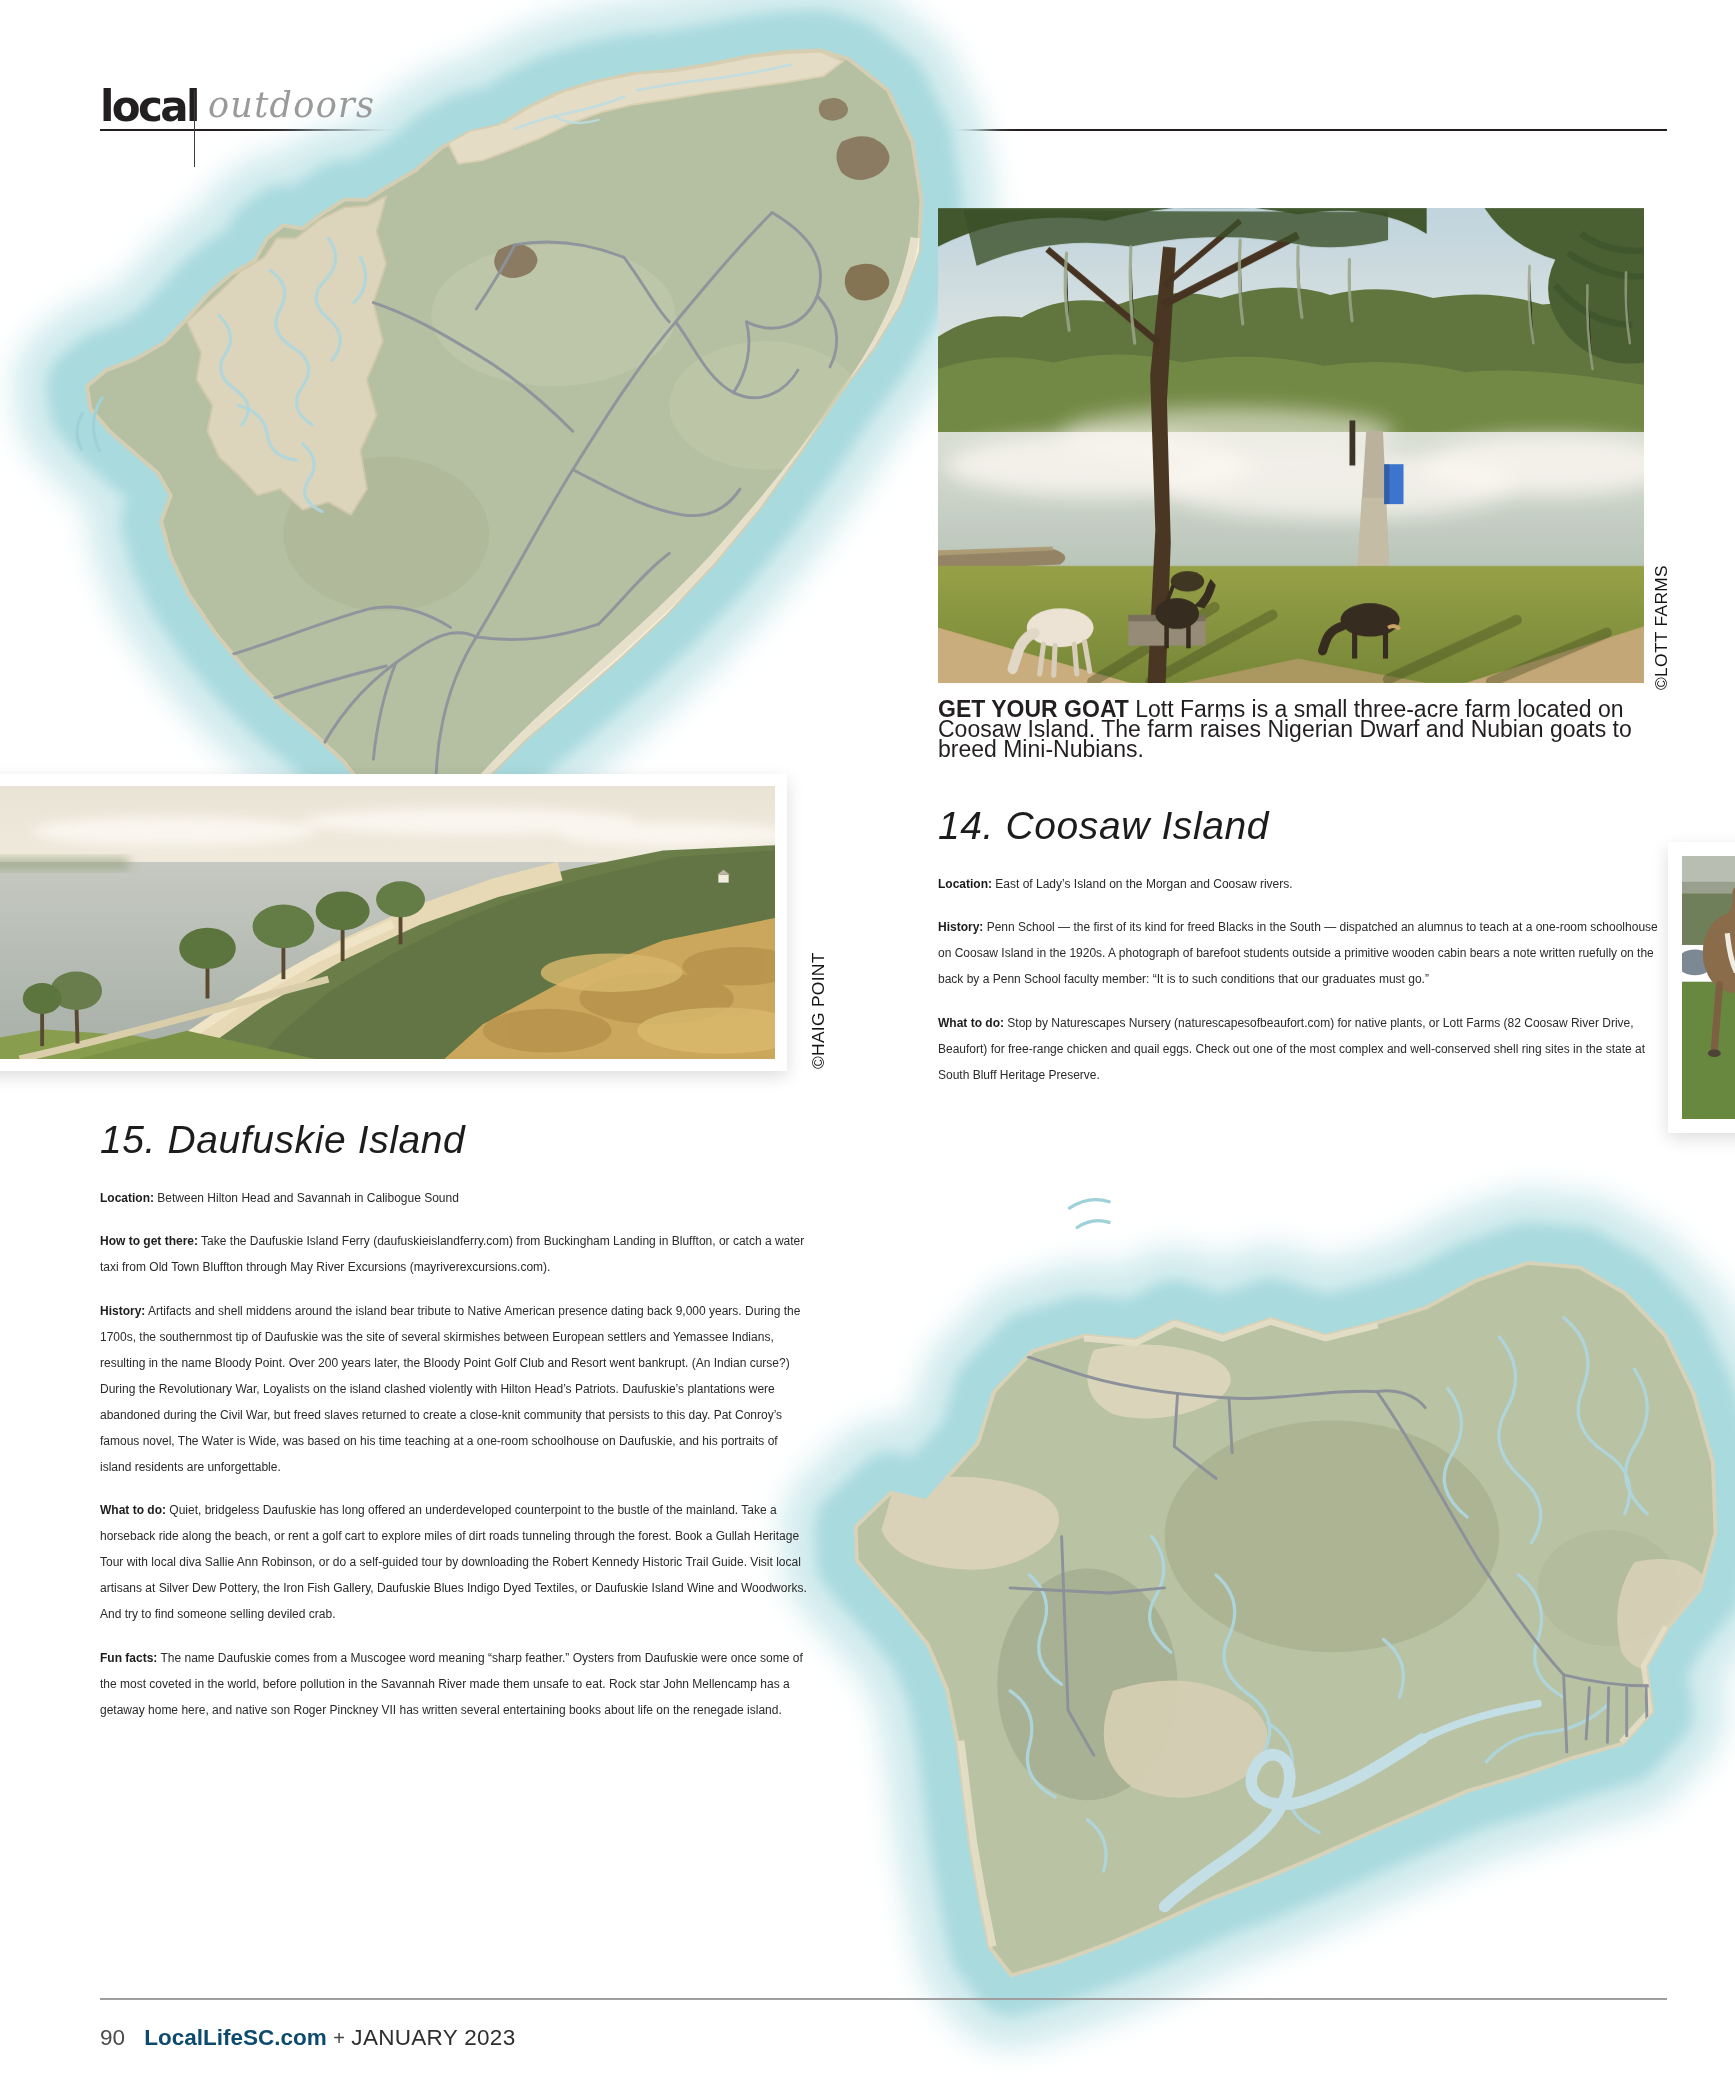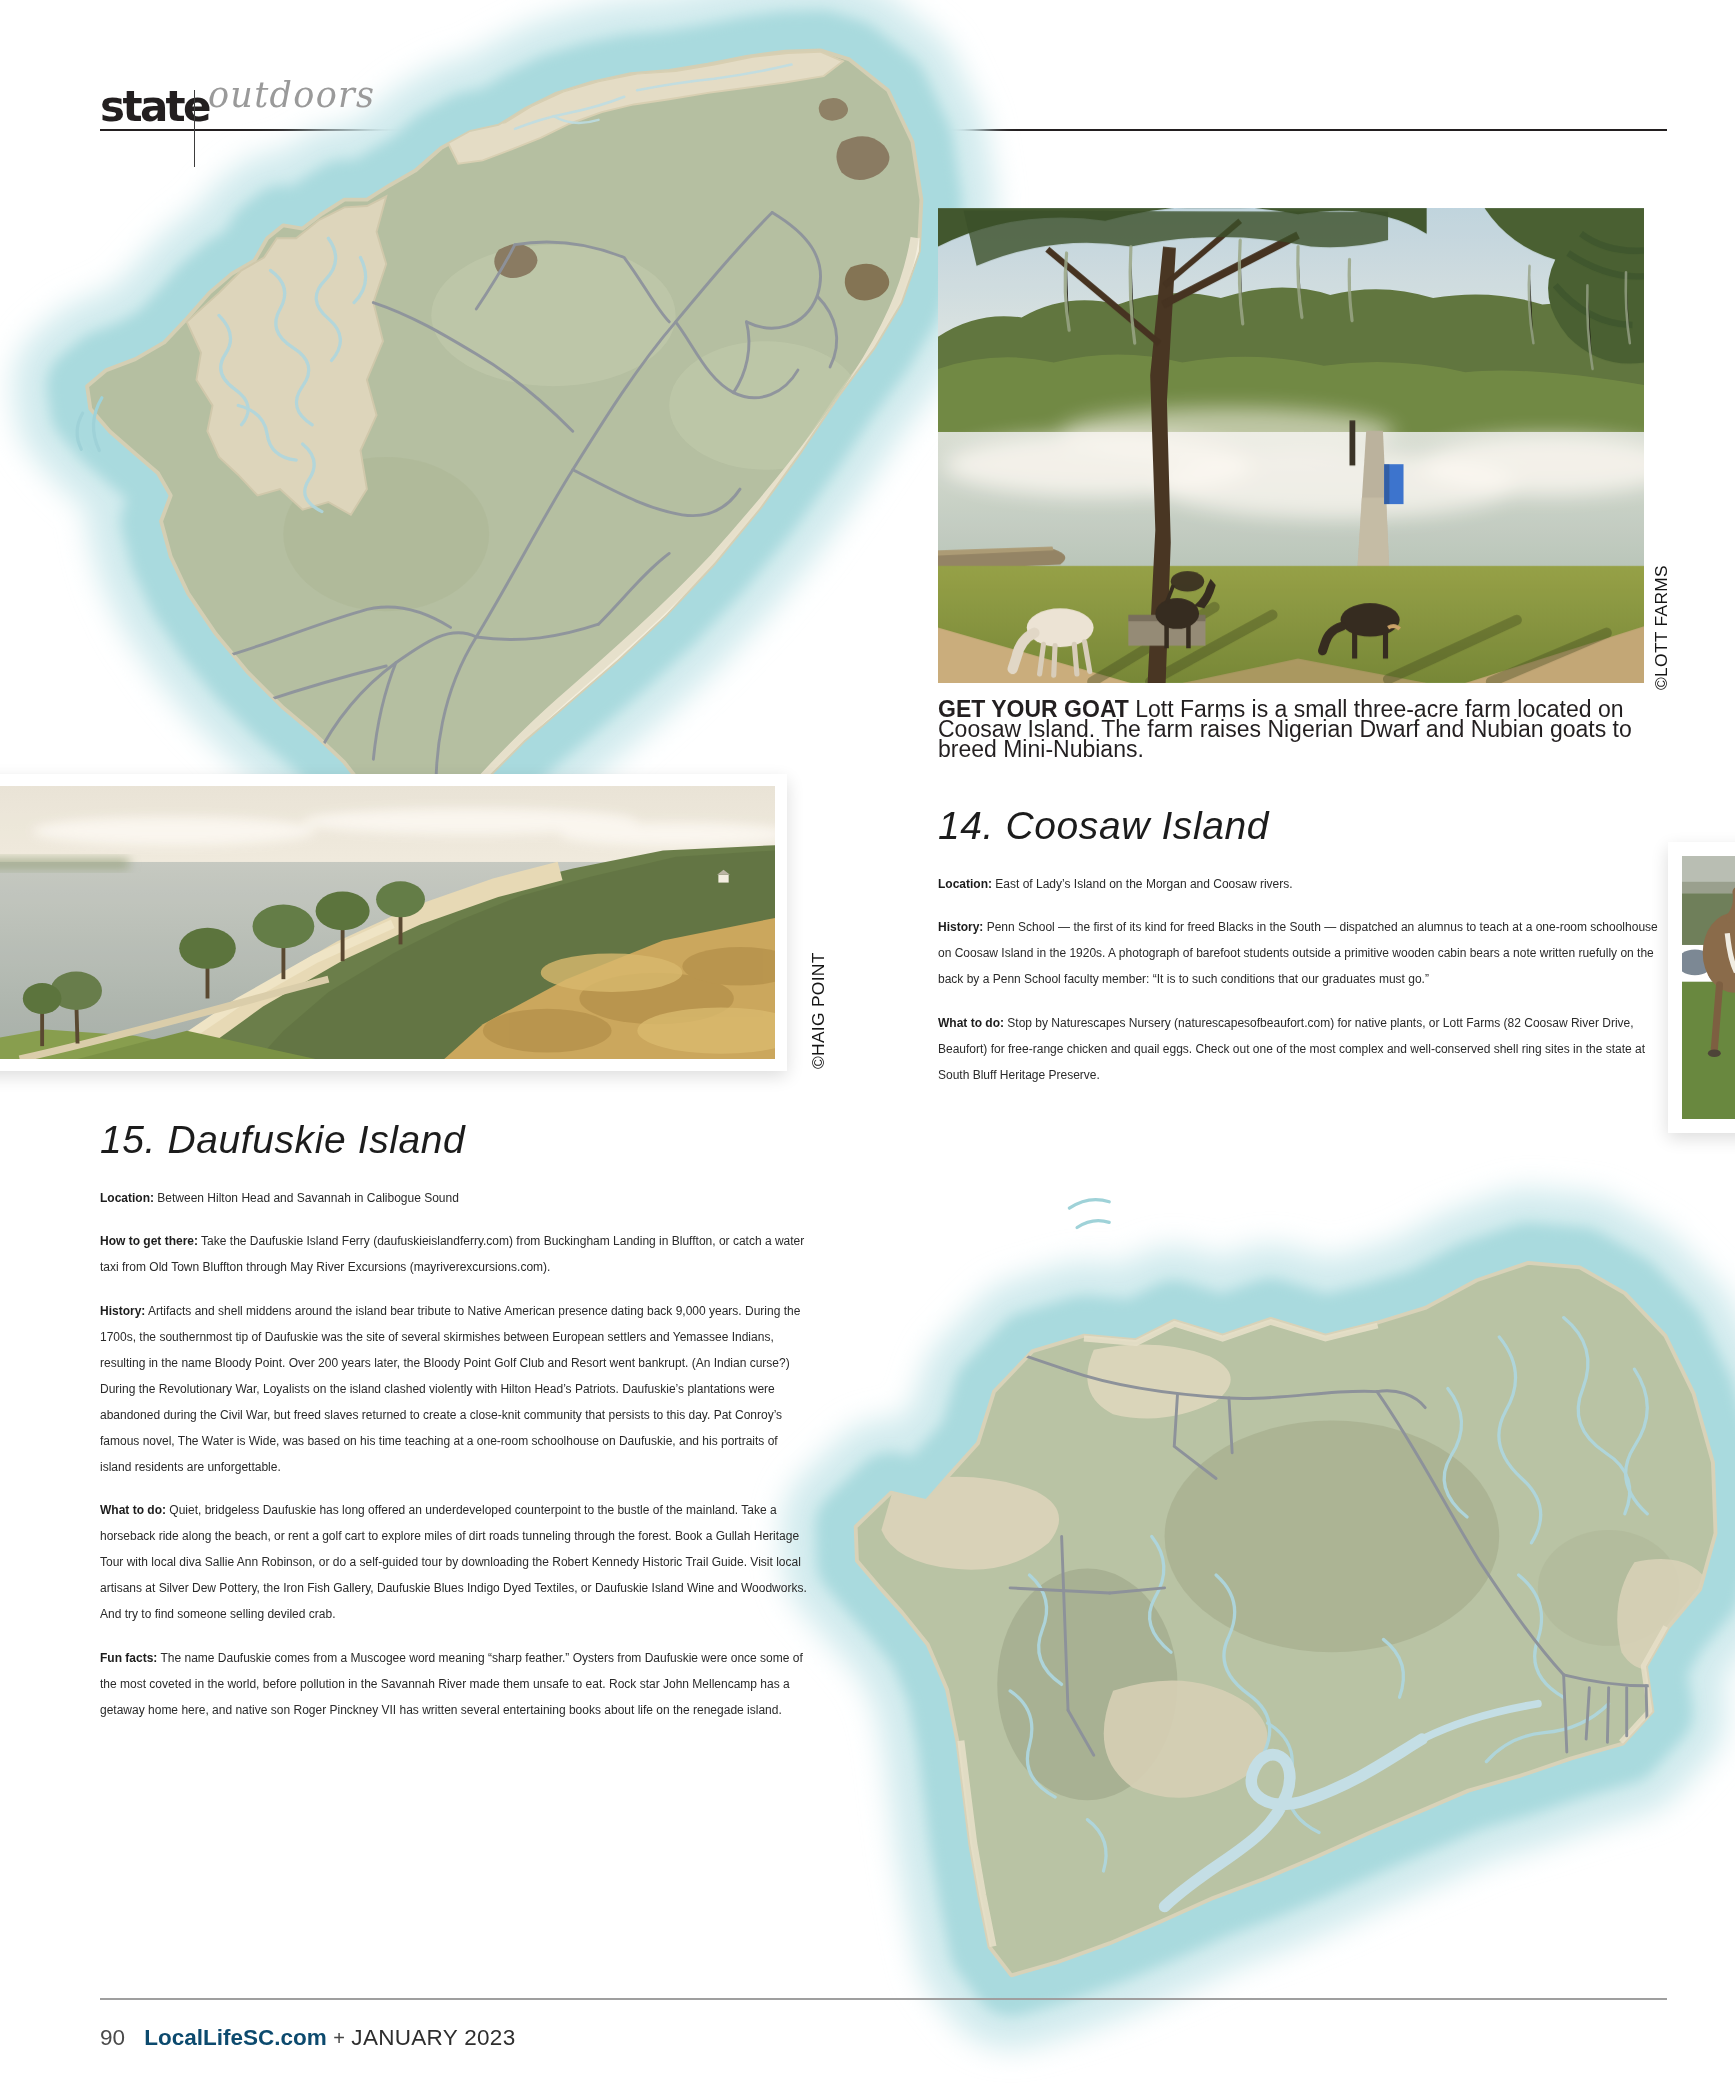--- a/index.html
+++ b/index.html
@@ -2,21 +2,21 @@
 <html style="font-size:10.3px"><head>
 <meta charset="utf-8">
 <style>
   html,body{margin:0;padding:0;background:#ffffff;}
   .page{position:relative;width:1736px;height:2097px;background:#fff;overflow:hidden;
         font-family:"Liberation Sans",sans-serif;color:#231f20;}
 
   
   .brand{position:absolute;left:100px;top:82px;font-family:"DejaVu Sans",sans-serif;
          font-weight:900;font-size:42px;letter-spacing:-2.6px;color:#231f20;z-index:4;}
-  .section-script{position:absolute;left:208px;top:75px;font-family:"DejaVu Serif",serif;
+  .section-script{position:absolute;left:208px;top:85px;font-family:"DejaVu Serif",serif;
          font-style:italic;font-size:35px;color:#9a9a9a;letter-spacing:1.3px;z-index:4;}
   .header-vrule{position:absolute;left:194px;top:90px;width:1.3px;height:77px;background:#3d3d3d;z-index:4;}
   .header-hrule{position:absolute;left:100px;top:129px;width:1567px;height:1.9px;background:#231f20;z-index:1;}
 
   
   .map{position:absolute;z-index:2;}
   .map svg{display:block;overflow:visible;}
 
   
   .photo{position:absolute;z-index:3;}
@@ -40,21 +40,21 @@
   .footer .pg{color:#4a4a4a;margin-right:19.3px;font-weight:400;}
   .footer .site{font-weight:700;color:#0c4a6e;}
   .footer .sep{color:#444;margin:0 6.4px;font-size:20px;}
   .footer .issue{color:#2e2e2e;letter-spacing:0.3px;}
 </style>
 </head>
 <body>
 
 <div class="page">
 
-  <div class="brand">state</div>
+  <div class="brand">local</div>
   <div class="header-vrule"></div>
   <div class="section-script">outdoors</div>
   <div class="header-hrule"></div>
 
   <div class="map" style="left:26px;top:45px;width:952px;height:811px;">
     <svg width="952" height="811" viewBox="0 0 1480 1260">
       <defs>
         <filter id="b24" x="-40%" y="-40%" width="180%" height="180%">
             <feGaussianBlur stdDeviation="22"></feGaussianBlur>
           </filter>

